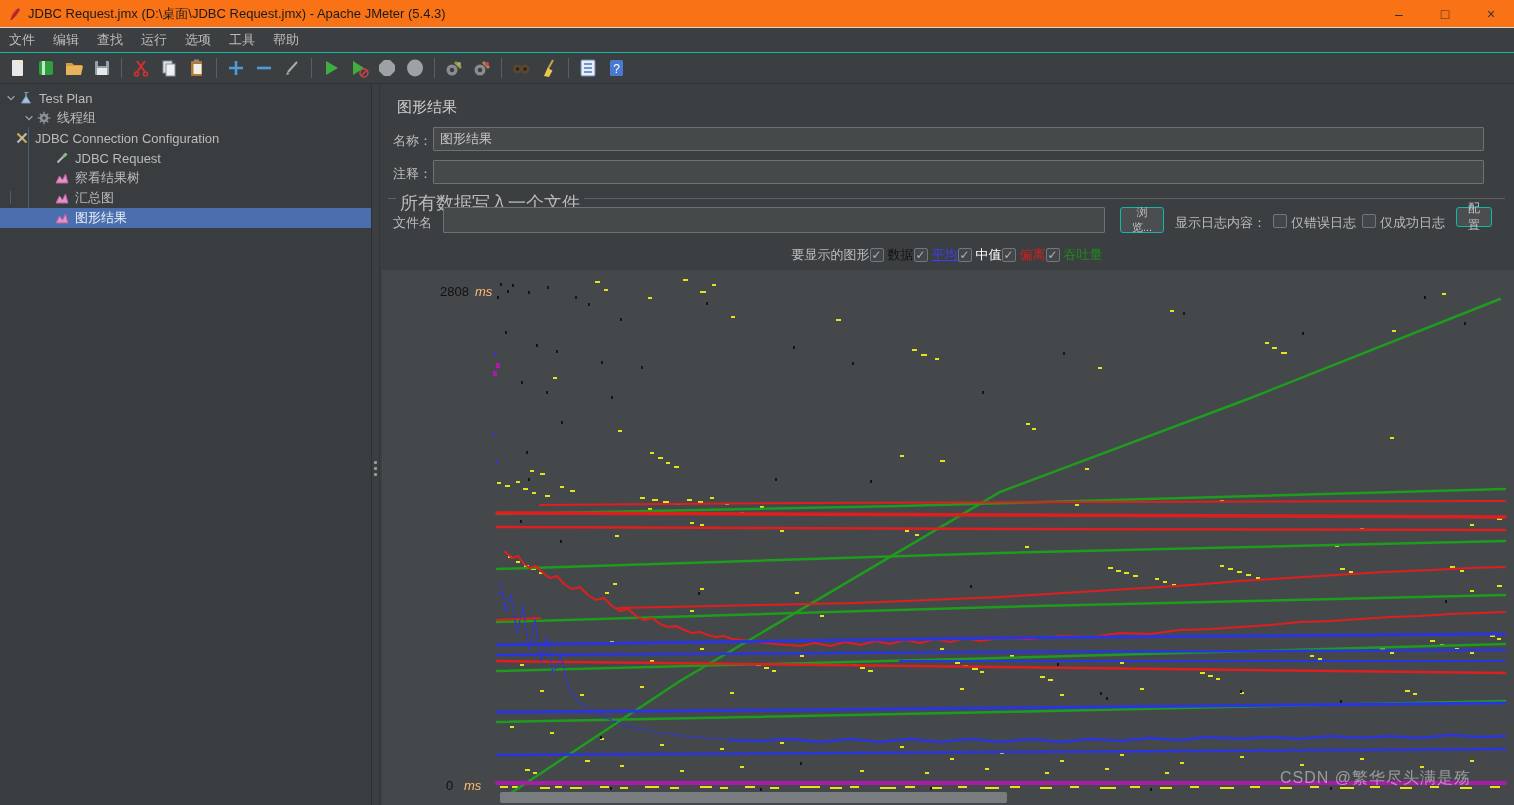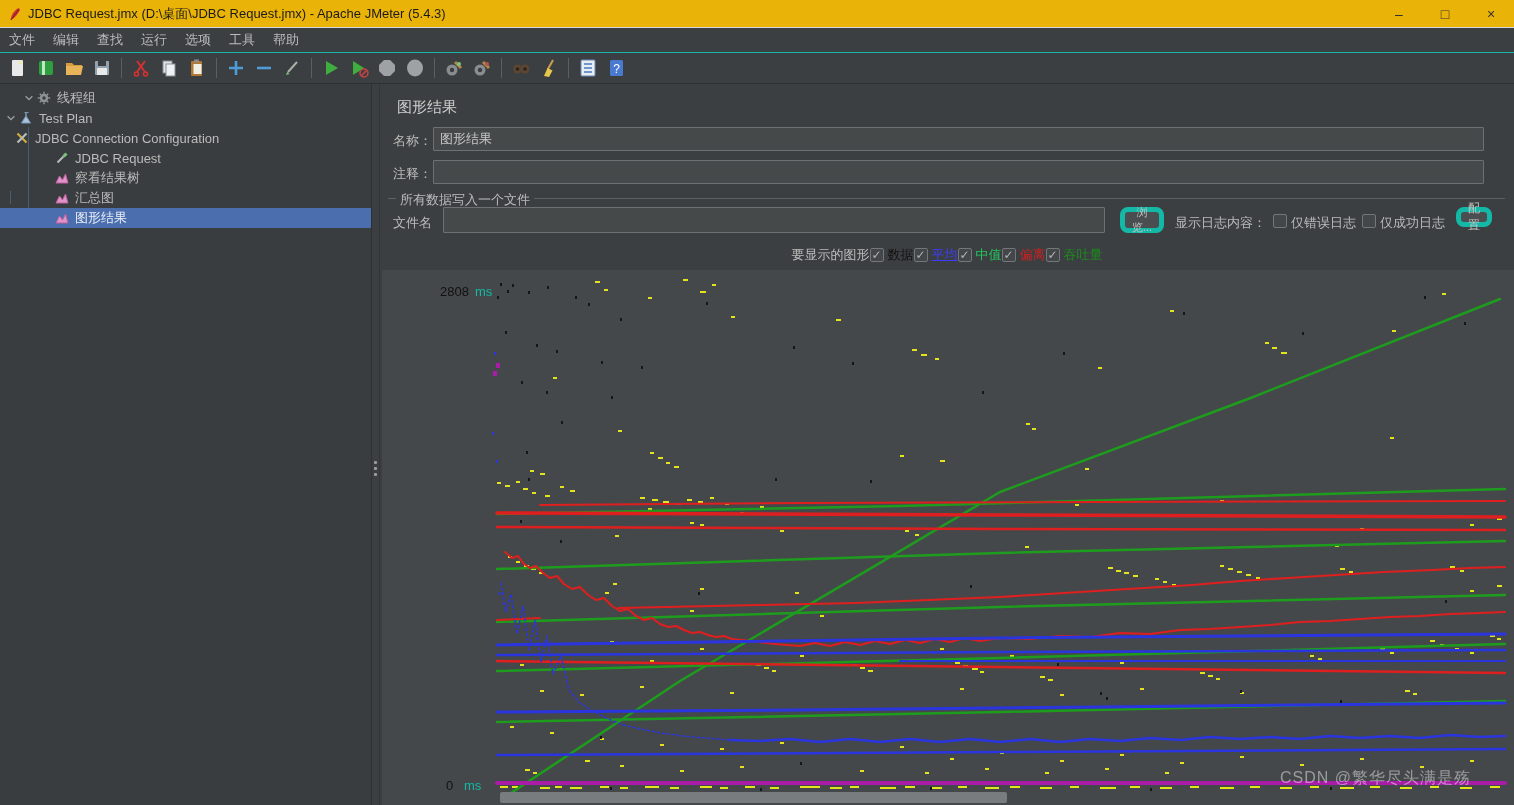--- a/index.html
+++ b/index.html
@@ -1,21 +1,21 @@
 <!DOCTYPE html>
 <html><head>
 <meta charset="utf-8">
 <style>
   html,body{margin:0;padding:0;}
   body{width:1514px;height:805px;overflow:hidden;background:#3c3f41;
        font-family:"Liberation Sans","DejaVu Sans",sans-serif;-webkit-font-smoothing:antialiased;}
   #app{position:relative;width:1514px;height:805px;}
 
   
-  #titlebar{position:absolute;left:0;top:0;width:100%;height:27px;background:#eab308;
+  #titlebar{position:absolute;left:0;top:0;width:100%;height:27px;background:#f97316;
             display:flex;align-items:center;border-bottom:1px solid #d8d8d8;text-align:right;}
   #titlebar .logo{margin:0 6px 0 8px;display:flex;}
   #titlebar .tt{font-size:13px;color:#1b1b1b;}
   #win-controls{margin-left:auto;display:flex;height:100%;}
   .winbtn{width:46px;height:100%;display:flex;align-items:center;justify-content:center;
           color:#333;font-size:14px;cursor:default;}
 
   
   #menubar{position:absolute;left:0;top:28px;width:100%;height:24px;background:#3c3f41;
            display:flex;align-items:center;border-bottom:7px solid #14b8a6;}
@@ -43,36 +43,36 @@
   .trow.sel::before{content:"";position:absolute;left:0;top:0;width:7px;height:100%;background:#4b6eaf;}
   .chev{width:14px;height:14px;display:flex;align-items:center;justify-content:center;flex:0 0 14px;}
   .chsp{width:14px;flex:0 0 14px;}
   .ticon{width:16px;height:14px;display:flex;align-items:center;justify-content:center;margin-right:5px;flex:0 0 16px;}
 
   
   .flabel{position:absolute;font-size:13px;color:#bbbbbb;}
   .finput{position:absolute;background:#45494a;border:1px solid #6e7173;color:#c6c6c6;
           font-size:13px;padding:0 6px;box-sizing:border-box;outline:none;border-radius:1px;
           font-family:"Liberation Sans","DejaVu Sans",sans-serif;}
-  .fbtn{position:absolute;background:#4a4e50;border:5px solid #14b8a6;color:#c2c2c2;border-radius:8px;
+  .fbtn{position:absolute;background:#4a4e50;border:1px solid #14b8a6;color:#c2c2c2;border-radius:3px;
         display:flex;align-items:center;justify-content:center;box-sizing:border-box;}
   .cb{display:inline-flex;width:14px;height:14px;background:#43474a;border:1px solid #747779;border-radius:2px;
       align-items:center;justify-content:center;font-size:12px;color:#b4b4b4;line-height:1;box-sizing:border-box;}
   #group-line{position:absolute;left:388px;top:114px;width:1117px;height:1px;background:#5d6062;}
-  #group-title{position:absolute;left:396px;top:107px;font-size:13px;color:#bbbbbb;background:#3c3f41;padding:0 4px;}
+  #group-title{position:absolute;left:396px;top:107px;font-size:18px;color:#bbbbbb;background:#3c3f41;padding:0 4px;}
 
   #graph-row{position:absolute;left:0;top:162px;width:100%;display:flex;justify-content:center;
              align-items:center;font-size:13px;color:#bbbbbb;}
   .gitem{display:flex;align-items:center;gap:4px;}
 
   
   #plotbg{position:absolute;left:2px;top:186px;right:0;bottom:0;background:#45484a;}
   #plot-svg{position:absolute;left:0;top:0;width:1514px;height:805px;pointer-events:none;z-index:2;}
   .axis-num{position:absolute;font-size:13px;color:#111111;z-index:3;}
-  .axis-unit{position:absolute;font-size:13px;color:#14b8a6;z-index:3;}
+  .axis-unit{position:absolute;font-size:13px;color:#fdba74;z-index:3;font-style:italic;}
   #watermark{position:absolute;left:1280px;top:768px;font-size:16px;color:rgba(236,236,236,.5);
              z-index:4;letter-spacing:1px;white-space:nowrap;}
   #hscroll-thumb{position:absolute;left:500px;top:792px;width:507px;height:11px;background:#797c7e;
                  border-radius:2px;z-index:4;}
 </style>
 </head>
 <body>
 
 <div id="app">
 
@@ -232,47 +232,47 @@
           <rect x="5" y="3" width="13" height="16" rx="1.5" fill="#4a7ad0"></rect>
           <text x="11.5" y="16" font-size="12" fill="#ffffff" text-anchor="middle" font-family="Liberation Sans,sans-serif">?</text>
         </svg>
       </span>
     </div>
 
   <div id="tree">
     <div style="height:4px"></div>
     <div class="guide" style="left:10px;top:107px;height:13px"></div>
     <div class="guide" style="left:28px;top:43px;height:97px"></div>
-  <div class="trow" style="padding-left: 22px;">
+  <div class="trow" style="padding-left: 4px;">
+        <span class="chev">
+          <svg width="10" height="10" viewBox="0 0 12 12">
+            <path d="M2 4l4 4 4-4" stroke="#9aa0a6" stroke-width="1.6" fill="none"></path>
+          </svg>
+        </span>
+        <span class="ticon">
+          <svg width="14" height="14" viewBox="0 0 14 14">
+            <path d="M5.5 1.5h4M7 1.5v3.4L11.5 12H2.5L7 4.9z" fill="#a9c3dc" stroke="#7a9ab8" stroke-width="1"></path>
+          </svg>
+        </span>
+        <span>Test Plan</span>
+      </div>
+      <div class="trow" style="padding-left: 22px;">
         <span class="chev">
           <svg width="10" height="10" viewBox="0 0 12 12">
             <path d="M2 4l4 4 4-4" stroke="#9aa0a6" stroke-width="1.6" fill="none"></path>
           </svg>
         </span>
         <span class="ticon">
           <svg width="14" height="14" viewBox="0 0 14 14">
             <circle cx="7" cy="7" r="4.2" fill="#8f9295"></circle>
             <circle cx="7" cy="7" r="1.7" fill="#3a3d3f"></circle>
             <path d="M7 .8v2M7 11.2v2M.8 7h2M11.2 7h2M2.8 2.8l1.5 1.5M9.7 9.7l1.5 1.5M11.2 2.8L9.7 4.3M4.3 9.7l-1.5 1.5" stroke="#8f9295" stroke-width="1.5"></path>
           </svg>
         </span>
         <span>线程组</span>
-      </div>
-      <div class="trow" style="padding-left: 4px;">
-        <span class="chev">
-          <svg width="10" height="10" viewBox="0 0 12 12">
-            <path d="M2 4l4 4 4-4" stroke="#9aa0a6" stroke-width="1.6" fill="none"></path>
-          </svg>
-        </span>
-        <span class="ticon">
-          <svg width="14" height="14" viewBox="0 0 14 14">
-            <path d="M5.5 1.5h4M7 1.5v3.4L11.5 12H2.5L7 4.9z" fill="#a9c3dc" stroke="#7a9ab8" stroke-width="1"></path>
-          </svg>
-        </span>
-        <span>Test Plan</span>
       </div>
       <div class="trow" style="">
         <span class="chsp"></span>
         <span class="ticon">
           <svg width="14" height="14" viewBox="0 0 14 14">
             <path d="M2.5 2.5l9 9" stroke="#cfae3e" stroke-width="2.2"></path>
             <path d="M11.5 2.5l-9 9" stroke="#b8bcc0" stroke-width="2.2"></path>
           </svg>
         </span>
         <span>JDBC Connection Configuration</span>
@@ -351,21 +351,21 @@
     <span class="gitem">
           <span class="cb">✓</span>
           <span style="color: rgb(18, 18, 18);">数据</span>
         </span>
         <span class="gitem">
           <span class="cb">✓</span>
           <span style="color: rgb(61, 61, 255); text-decoration: underline;">平均</span>
         </span>
         <span class="gitem">
           <span class="cb">✓</span>
-          <span style="color: #22c55e;">中值</span>
+          <span style="color: #ffffff;">中值</span>
         </span>
         <span class="gitem">
           <span class="cb">✓</span>
           <span style="color: rgb(204, 32, 32);">偏离</span>
         </span>
         <span class="gitem">
           <span class="cb">✓</span>
           <span style="color: rgb(29, 138, 29);">吞吐量</span>
         </span>
       </div>

